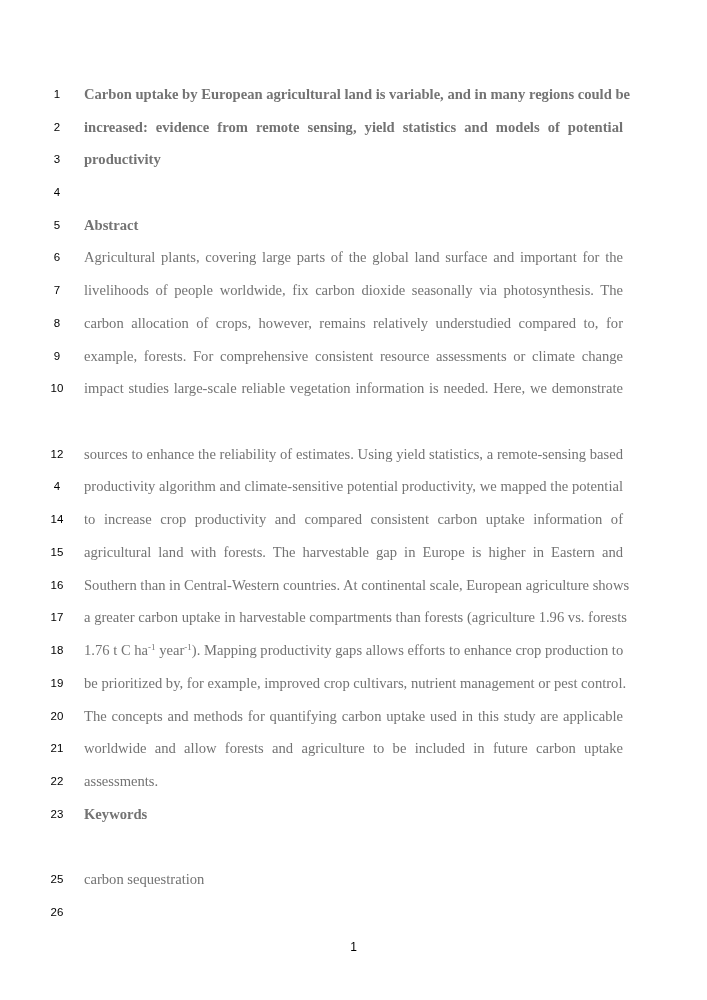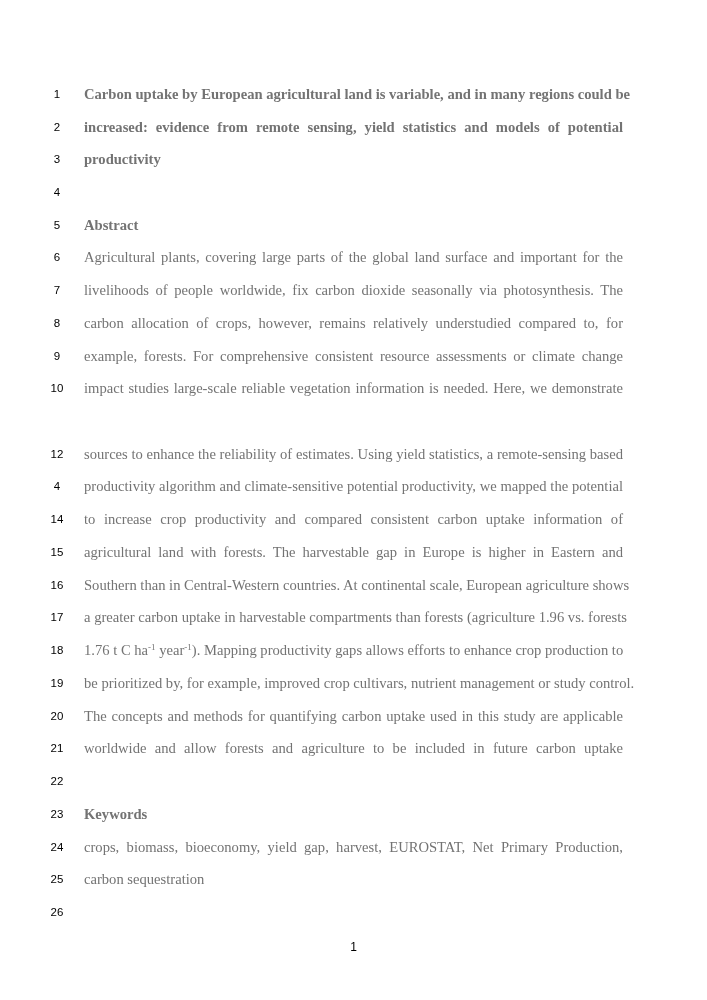--- a/index.html
+++ b/index.html
@@ -139,43 +139,40 @@
     <span class="text">a greater carbon uptake in harvestable compartments than forests (agriculture 1.96 vs. forests</span>
   </div>
 
   <div class="line" style="top:639px">
     <span class="lineno">18</span>
     <span class="text"><span>1.76 t C ha</span><sup>-1</sup><span> year</span><sup>-1</sup><span>). Mapping productivity gaps allows efforts to enhance crop production to</span></span>
   </div>
 
   <div class="line" style="top:672px">
     <span class="lineno">19</span>
-    <span class="text">be prioritized by, for example, improved crop cultivars, nutrient management or study control.</span>
+    <span class="text">be prioritized by, for example, improved crop cultivars, nutrient management or pest control.</span>
   </div>
   <div class="line" style="top:705px">
     <span class="lineno">20</span>
     <span class="text">The concepts and methods for quantifying carbon uptake used in this study are applicable</span>
   </div>
   <div class="line" style="top:737px">
     <span class="lineno">21</span>
     <span class="text">worldwide and allow forests and agriculture to be included in future carbon uptake</span>
   </div>
   <div class="line" style="top:770px">
     <span class="lineno">22</span>
+    <span class="text last">assessments.</span>
   </div>
 
   <div class="line" style="top:803px">
     <span class="lineno">23</span>
     <span class="text bold last">Keywords</span>
   </div>
 
-  <div class="line" style="top:836px">
-    <span class="lineno">24</span>
-    <span class="text">crops, biomass, bioeconomy, yield gap, harvest, EUROSTAT, Net Primary Production,</span>
-  </div>
   <div class="line" style="top:868px">
     <span class="lineno">25</span>
     <span class="text last">carbon sequestration</span>
   </div>
 
   <div class="line" style="top:901px">
     <span class="lineno">26</span>
   </div>
 
   <div class="pagenum">1</div>

